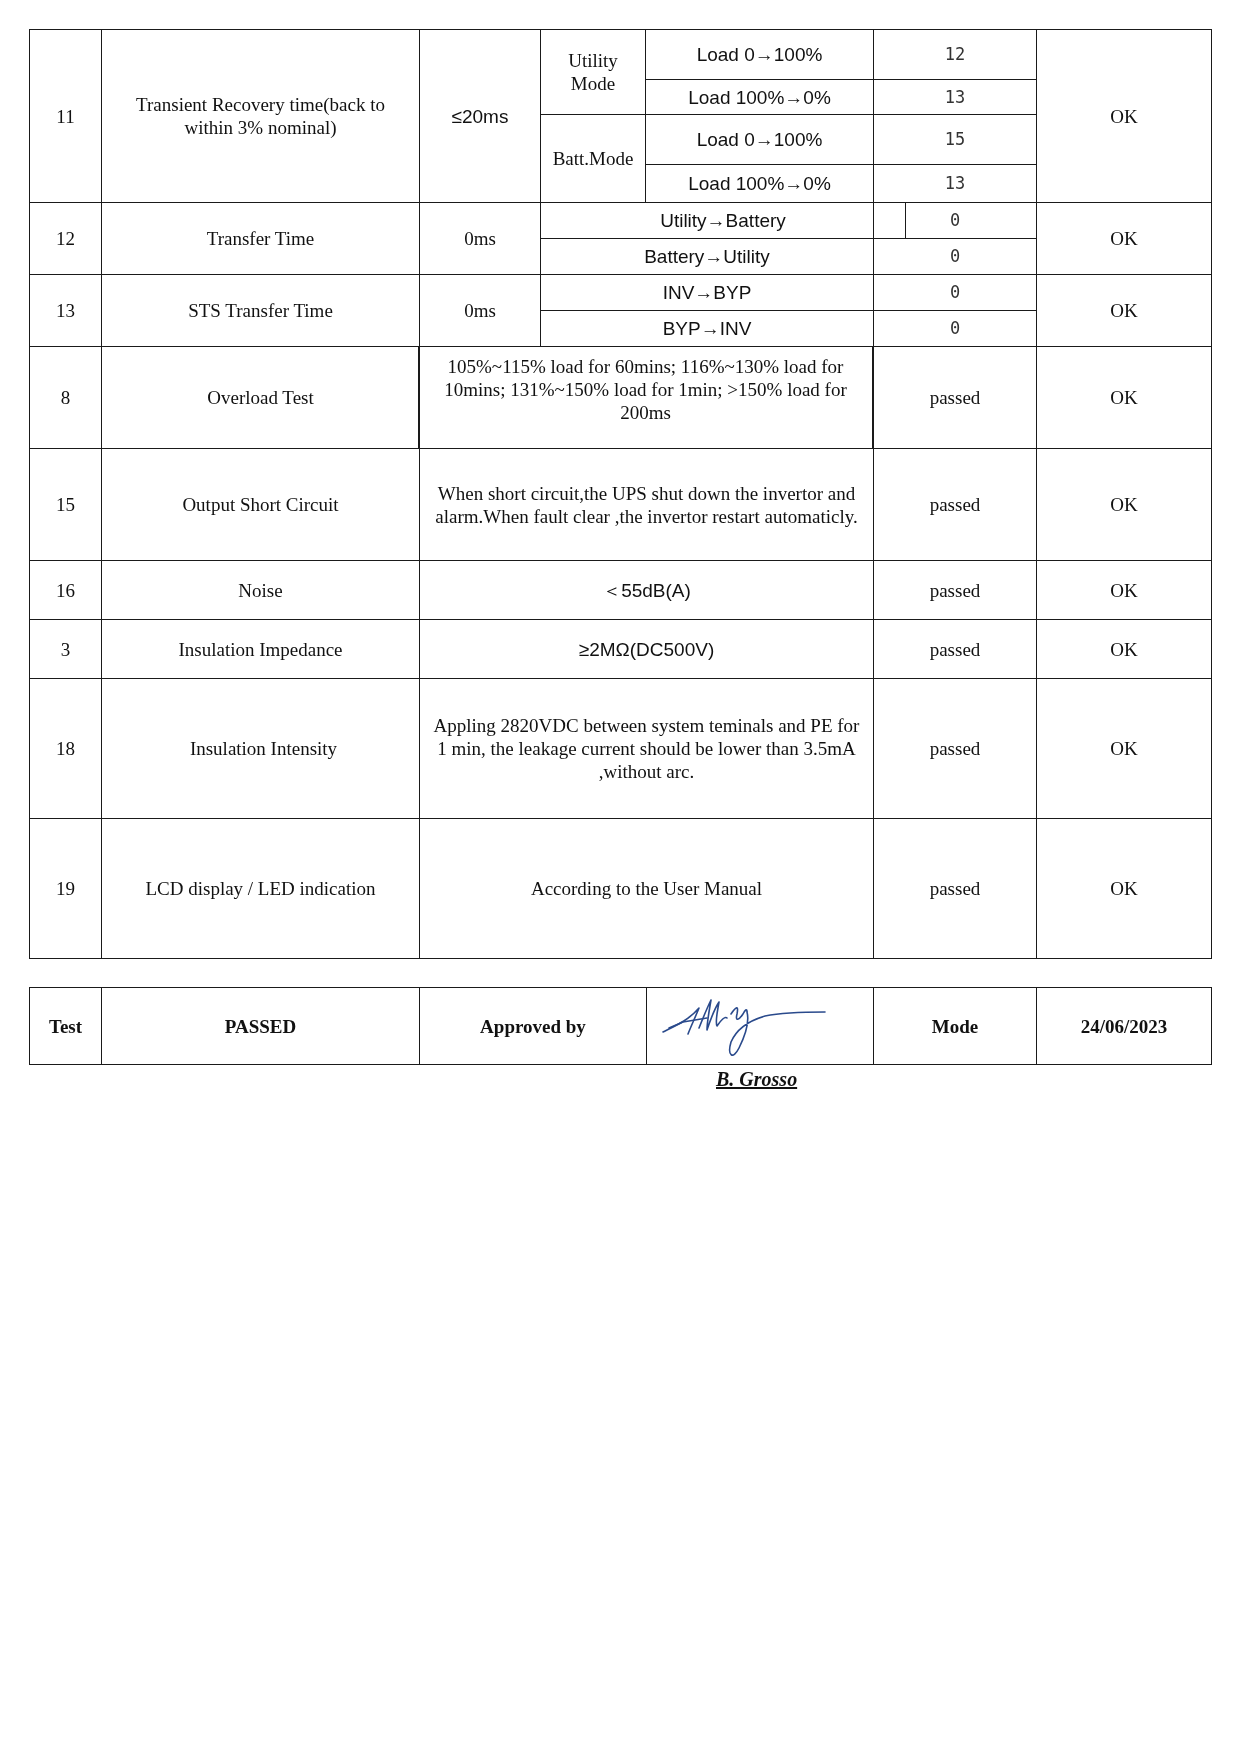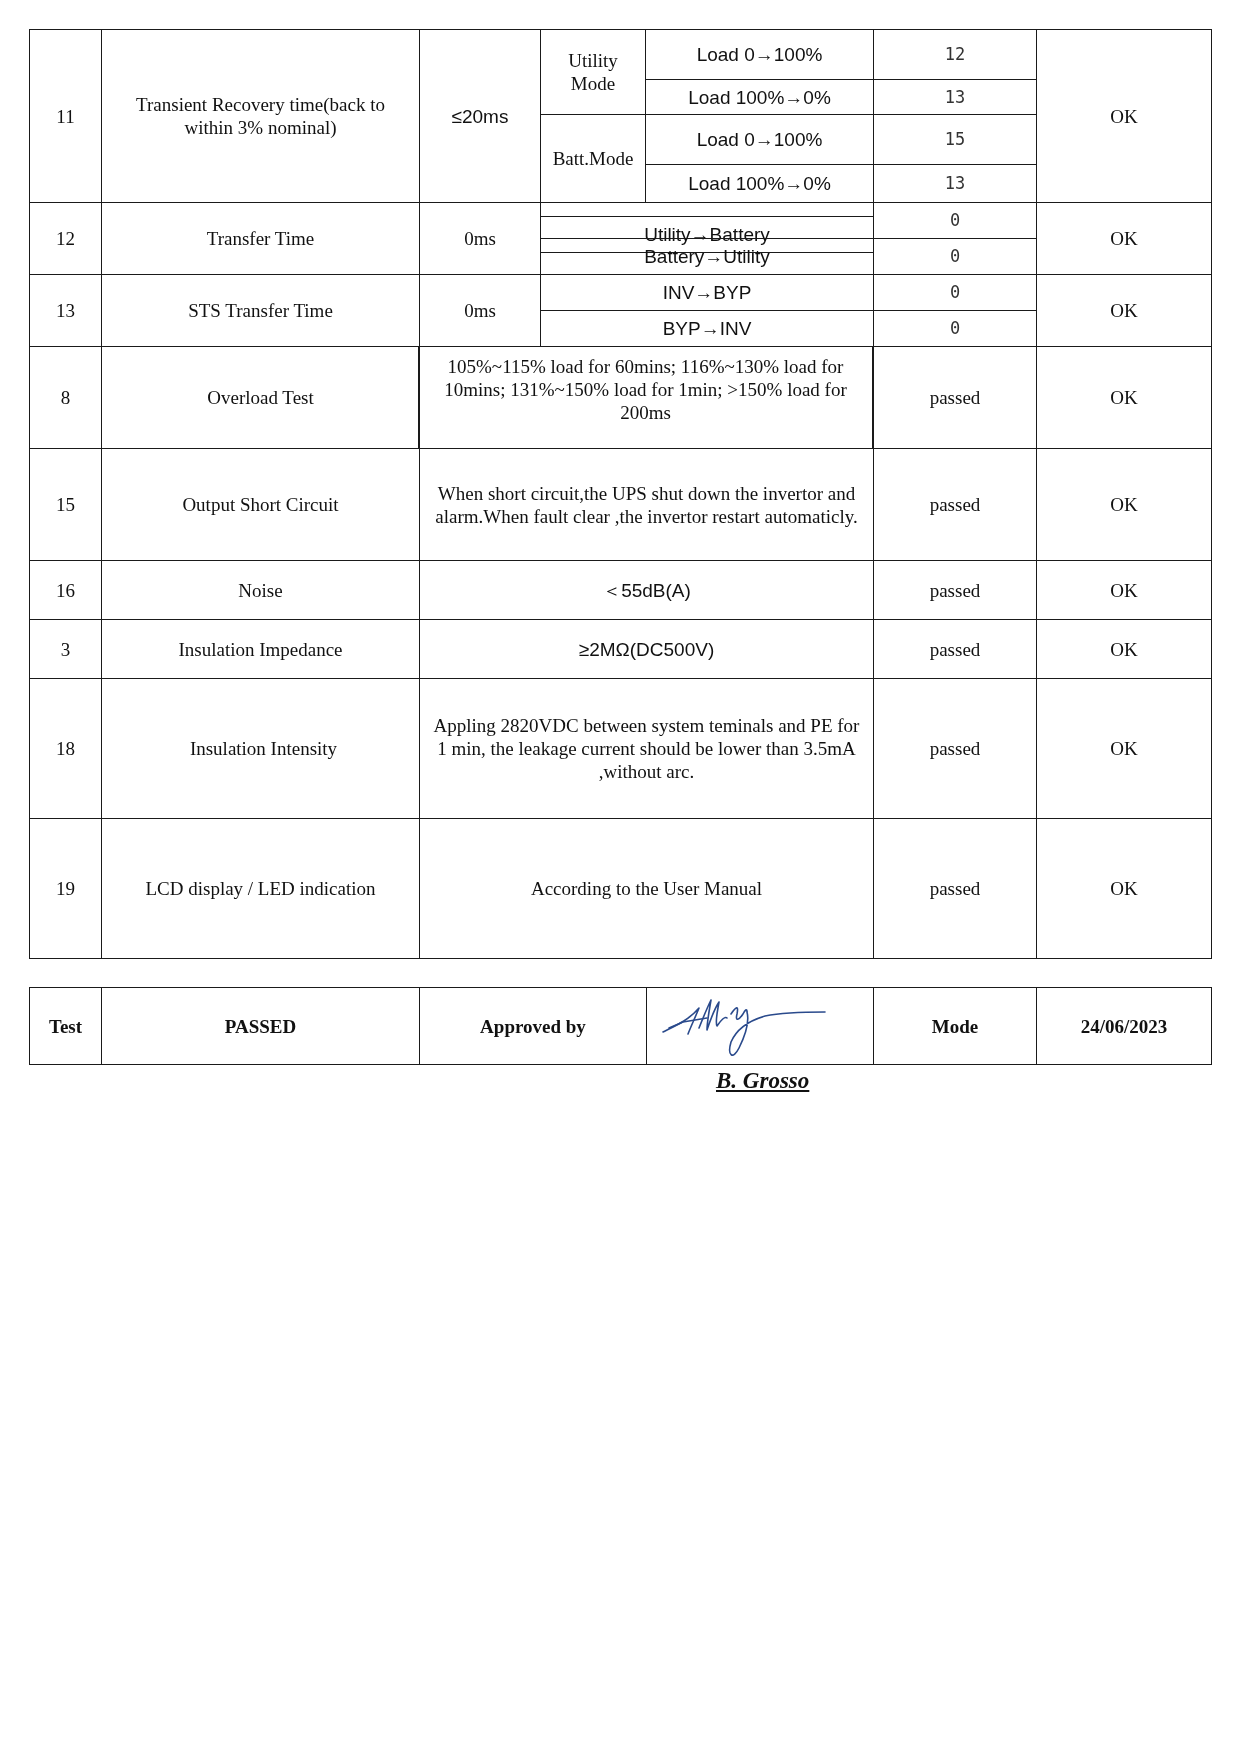--- a/index.html
+++ b/index.html
@@ -10,21 +10,21 @@
     display:flex; align-items:center; justify-content:center;
     text-align:center; color:#111;
     font-family:"Liberation Serif", serif; font-size:19px; line-height:23px;
   }
   .sans { font-family:"Liberation Sans", sans-serif; font-size:19px; }
   .mono { font-family:"DejaVu Sans Mono", monospace; font-size:17px; color:#333; }
   .wrap { padding:0 8px; }
   .bold { font-weight:bold; }
   .sig-name {
     position:absolute; left:716px; top:1068px;
-    font-family:"Liberation Serif", serif; font-size:23px;
+    font-family:"Liberation Serif", serif; font-size:20px;
     font-weight:bold; font-style:italic; text-decoration:underline; color:#111;
   }
 </style>
 </head>
 <body>
 
 <div class="cell" style="left:29px;top:29px;width:73px;height:174px;">11</div>
 <div class="cell wrap" style="left:101px;top:29px;width:319px;height:174px;">Transient Recovery time(back to within 3% nominal)</div>
 <div class="cell sans" style="left:419px;top:29px;width:122px;height:174px;">≤20ms</div>
 <div class="cell" style="left:540px;top:29px;width:106px;height:86px;padding:8px 14px;">Utility Mode</div>
@@ -35,21 +35,21 @@
 <div class="cell sans" style="left:645px;top:164px;width:229px;height:39px;">Load 100%→0%</div>
 <div class="cell mono" style="left:873px;top:29px;width:164px;height:51px;">12</div>
 <div class="cell mono" style="left:873px;top:79px;width:164px;height:36px;">13</div>
 <div class="cell mono" style="left:873px;top:114px;width:164px;height:51px;">15</div>
 <div class="cell mono" style="left:873px;top:164px;width:164px;height:39px;">13</div>
 <div class="cell" style="left:1036px;top:29px;width:176px;height:174px;">OK</div>
 
 <div class="cell" style="left:29px;top:202px;width:73px;height:73px;">12</div>
 <div class="cell" style="left:101px;top:202px;width:319px;height:73px;">Transfer Time</div>
 <div class="cell" style="left:419px;top:202px;width:122px;height:73px;">0ms</div>
-<div class="cell sans" style="left:540px;top:202px;width:334px;height:37px;margin-top:14px;">Utility→Battery</div>
+<div class="cell sans" style="left:540px;top:202px;width:366px;height:37px;">Utility→Battery</div>
 <div class="cell sans" style="left:540px;top:238px;width:334px;height:37px;">Battery→Utility</div>
 <div class="cell mono" style="left:873px;top:202px;width:164px;height:37px;">0</div>
 <div class="cell mono" style="left:873px;top:238px;width:164px;height:37px;">0</div>
 <div class="cell" style="left:1036px;top:202px;width:176px;height:73px;">OK</div>
 
 <div class="cell" style="left:29px;top:274px;width:73px;height:73px;">13</div>
 <div class="cell" style="left:101px;top:274px;width:319px;height:73px;">STS Transfer Time</div>
 <div class="cell" style="left:419px;top:274px;width:122px;height:73px;">0ms</div>
 <div class="cell sans" style="left:540px;top:274px;width:334px;height:37px;">INV→BYP</div>
 <div class="cell sans" style="left:540px;top:310px;width:334px;height:37px;">BYP→INV</div>

